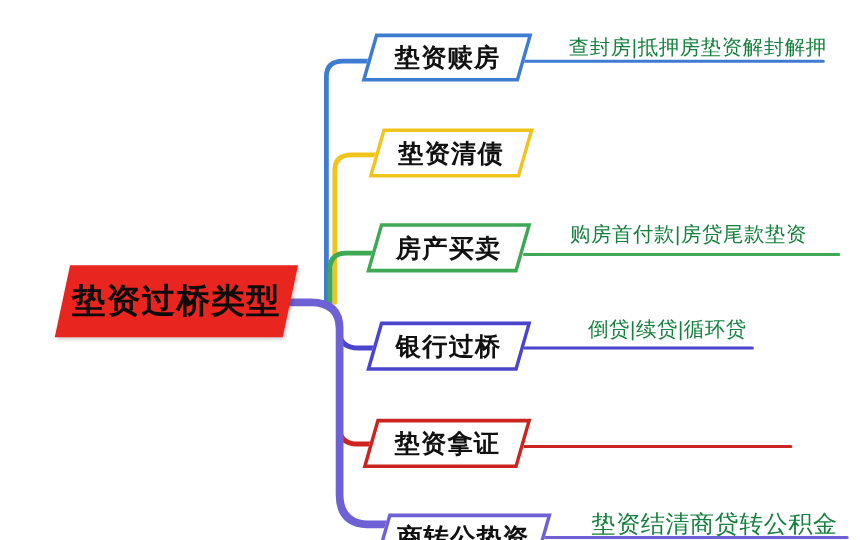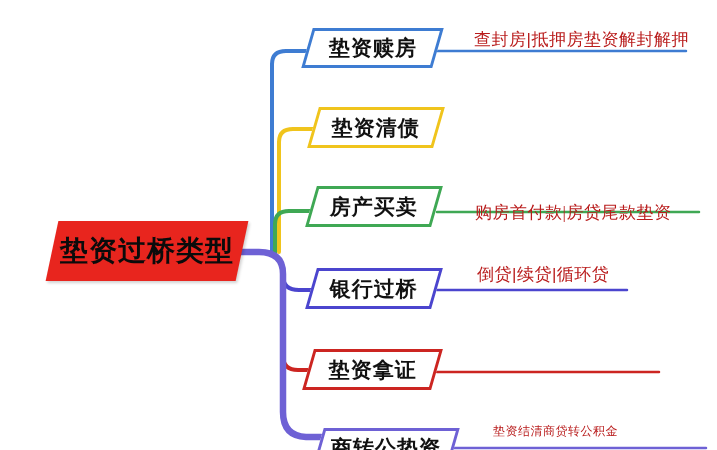--- a/index.html
+++ b/index.html
@@ -29,28 +29,28 @@
   }
   .center-node .nlabel{transform:skewX(12deg);font-size:28px;color:#0b0b0b;}
   .n1{left:307px;top:28px;width:131px;height:40px;}
   .n2{left:313px;top:107px;width:126px;height:41px;}
   .n3{left:311px;top:186px;width:126px;height:41px;}
   .n4{left:311px;top:268px;width:126px;height:41px;}
   .n5{left:308px;top:349px;width:129px;height:41px;}
   .n6{left:318px;top:428px;width:136px;height:40px;}
   .nc{left:52px;top:221px;width:190px;height:60px;}
   .note{
-    position:absolute;color:#b91c1c;font-size:17px;font-weight:500;
+    position:absolute;color:#15803d;font-size:17px;font-weight:500;
     white-space:nowrap;letter-spacing:0.5px;
   }
   .note1{left:474px;top:28px;}
-  .note3{left:475px;top:201px;font-family:Liberation Serif, serif;}
-  .note4{left:477px;top:263px;text-align:right;}
+  .note3{left:475px;top:184px;}
+  .note4{left:490px;top:263px;text-align:right;}
   .note5{left:475px;top:345px;}
-  .note6{left:493px;top:423px;font-size:12px;}
+  .note6{left:493px;top:423px;font-size:20px;}
 </style>
 </head>
 <body>
 
 <div class="canvas">
 
   <svg class="wires" viewBox="0 0 717 450" fill="none">
 
     <path d="M272 252 V64 Q272 51 286 51 H308" stroke-width="4" stroke-linecap="round" stroke="#3E7CD2"></path>
     <path d="M279 252 V142 Q279 129 293 129 H315" stroke-width="4" stroke-linecap="round" stroke="#F0C41C"></path>

